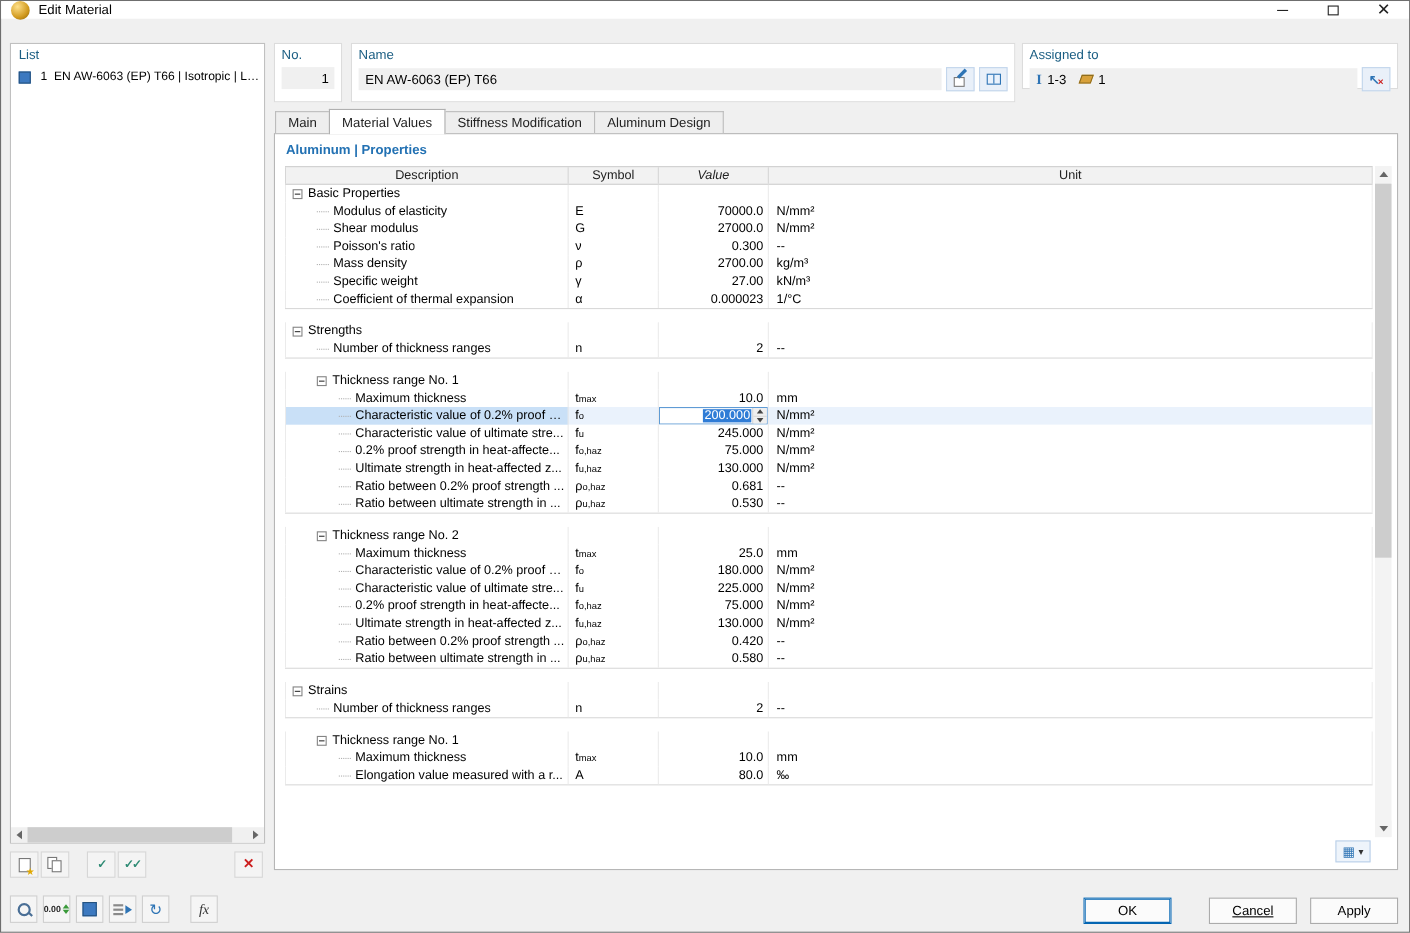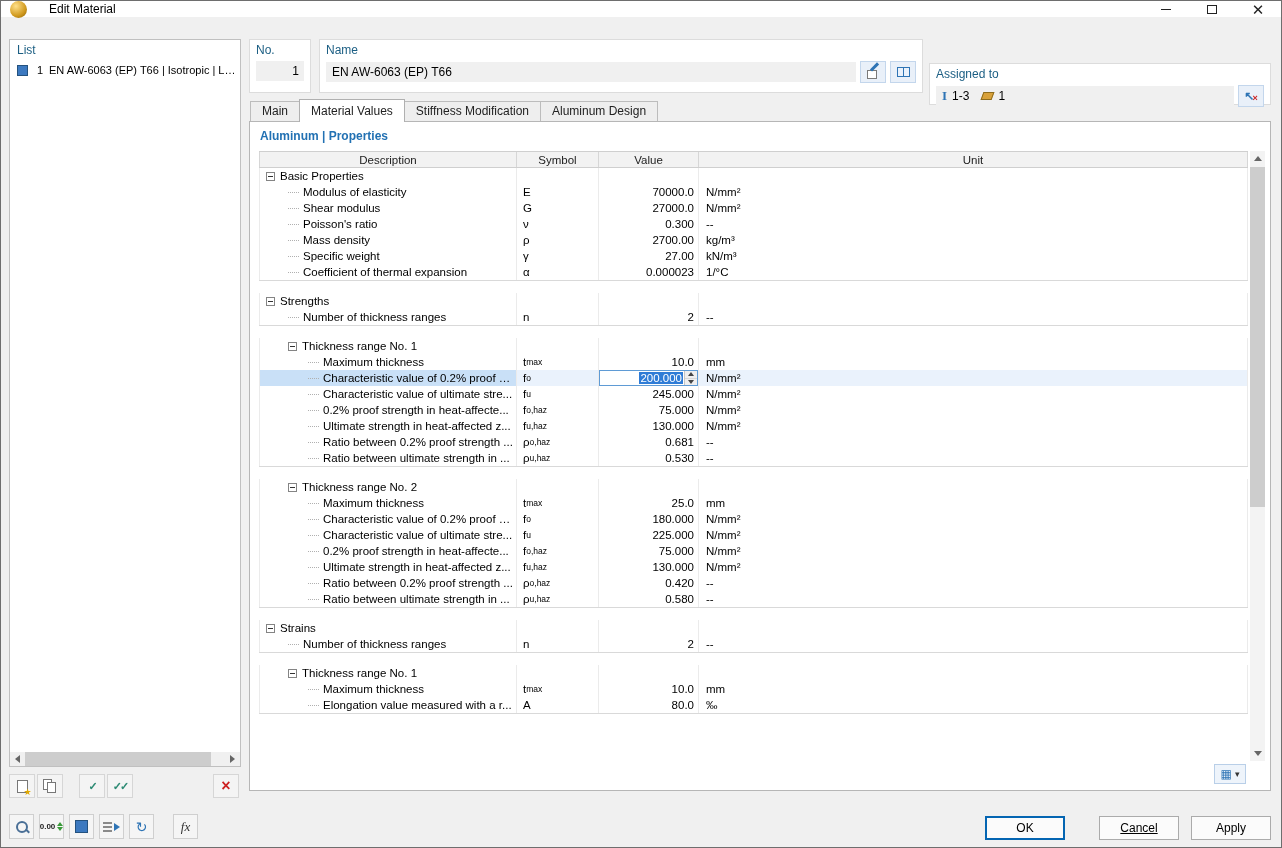--- a/index.html
+++ b/index.html
@@ -1,21 +1,21 @@
 <!DOCTYPE html>
 <html><head>
 <meta charset="utf-8">
 <style>
   * { margin:0; padding:0; box-sizing:border-box; }
   html,body { background:#888; }
   body { font-family:"Liberation Sans", sans-serif; font-size:12px; color:#000; }
   .dialog { position:relative; width:1282px; height:848px; background:#f0f0f0; border:1px solid #6e6e6e; overflow:hidden; }
 
   
-  .titlebar { height:16px; background:#fff; display:flex; align-items:center;gap:14px; }
+  .titlebar { height:16px; background:#fff; display:flex; align-items:center; }
   .app-icon { width:17px; height:17px; border-radius:50%; margin:0 8px 0 9px;
               background:radial-gradient(circle at 35% 30%, #ffe08a, #d19a1f 60%, #8a5f00); }
   .title-text { font-size:12px; }
   .win-controls { margin-left:auto; display:flex; height:100%; }
   .win-btn { width:46px; display:flex; align-items:center; justify-content:center; color:#222; }
   .min-glyph { width:10px; height:1px; background:#222; display:block; }
   .max-glyph { width:10px; height:9px; border:1px solid #222; display:block; }
   .close-glyph { font-size:15px; line-height:1; }
 
   
@@ -53,41 +53,41 @@
   .no-value { margin-top:4px; height:20px; background:#f0f0f0; display:flex; align-items:center; justify-content:flex-end; padding:0 5px; }
   .name-card { left:318px; top:38px; width:604px; height:54px; }
   .field-row { display:flex; margin-top:4px; gap:4px; align-items:center; }
   .gray-field { flex:1; height:20px; background:#f0f0f0; display:flex; align-items:center; padding:0 6px; gap:5px; overflow:hidden; white-space:nowrap; }
   .mini-btn { width:26px; height:22px; background:#e9f0f9; border:1px solid #c3d6ec; display:flex; align-items:center; justify-content:center; flex:none; }
   .pencil { position:relative; width:13px; height:13px; display:block; }
   .pencil::before { content:""; position:absolute; left:0; bottom:0; right:3px; top:4px; border:1px solid #7a7a7a; background:#fff; }
   .pencil::after { content:""; position:absolute; width:10px; height:3px; background:#2e74b5; left:4px; top:3px; transform:rotate(-45deg); transform-origin:left center; }
   .book { width:13px; height:10px; border:1px solid #2e74b5; background:#eaf2fc; position:relative; display:block; }
   .book::after { content:""; position:absolute; left:50%; top:0; bottom:0; width:1px; background:#2e74b5; }
-  .assigned-card { left:928px; top:38px; width:342px; height:42px;margin-top:24px; }
+  .assigned-card { left:928px; top:38px; width:342px; height:42px; }
   .member-icon { font-family:"Liberation Serif", serif; font-weight:bold; color:#2e74b5; font-size:13px; }
   .surface-icon { width:11px; height:8px; background:#d8a13a; border:1px solid #8d6c1e; transform:skewX(-20deg); display:inline-block; margin-left:8px; }
   .pick { display:flex; align-items:center; }
   .pick .arr { color:#2e74b5; font-weight:bold; font-size:12px; line-height:1; }
   .pick .x { color:#cc2222; font-weight:bold; font-size:9px; line-height:1; margin-left:-2px; margin-top:5px; }
 
   
   .tabs { position:absolute; left:249px; top:100px; display:flex; height:20px; z-index:3; }
   .tab { padding:2px 11px 0; border:1px solid #bcbcbc; border-bottom:none; background:#eeeeee; margin-right:-1px; height:20px; color:#222;text-align:right; }
   .tab.active { background:#fff; position:relative; top:-2px; height:23px; padding-top:4px; z-index:4; border-color:#b0b0b0; }
 
   
   .panel { position:absolute; left:248px; top:120px; width:1022px; height:670px; background:#fff; border:1px solid #b6b6b6; }
   .section-title { position:absolute; left:10px; top:7px; color:#2271b3; font-weight:bold; font-size:12px; }
 
   .table-wrap { position:absolute; left:9px; top:29px; width:989px; height:604px; overflow:hidden; font-size:11.5px; }
   .thead { display:flex; height:17px; background:#f2f2f2; border-top:1px solid #cfcfcf; border-bottom:1px solid #cfcfcf; }
   .th { display:flex; align-items:center; justify-content:center; border-right:1px solid #d6d6d6; color:#222; }
   .th:first-child { border-left:1px solid #d6d6d6; }
-  .c-desc { width:258px; } .c-sym { width:82px; } .c-val { width:100px; } .c-unit { flex:1; }
+  .c-desc { width:258px; } .c-sym { width:82px; } .c-val { width:100px;font-style:italic; } .c-unit { flex:1; }
 
   .trow { display:flex; height:16px; }
   .trow.gap { height:13px; border-top:1px solid #d9d9d9; }
   .tc { display:flex; align-items:center; border-right:1px solid #ebebeb; overflow:hidden; white-space:nowrap; }
   .tc:first-child { border-left:1px solid #ebebeb; }
   .tc.desc { width:258px; }
   .tc.desc > span:last-child { overflow:hidden; text-overflow:ellipsis; min-width:0; }
   .tc.sym  { width:82px; padding-left:6px; }
   .tc.val  { width:100px; justify-content:flex-end; padding-right:4px; }
   .tc.unit { flex:1; padding-left:7px;text-align:right; }

